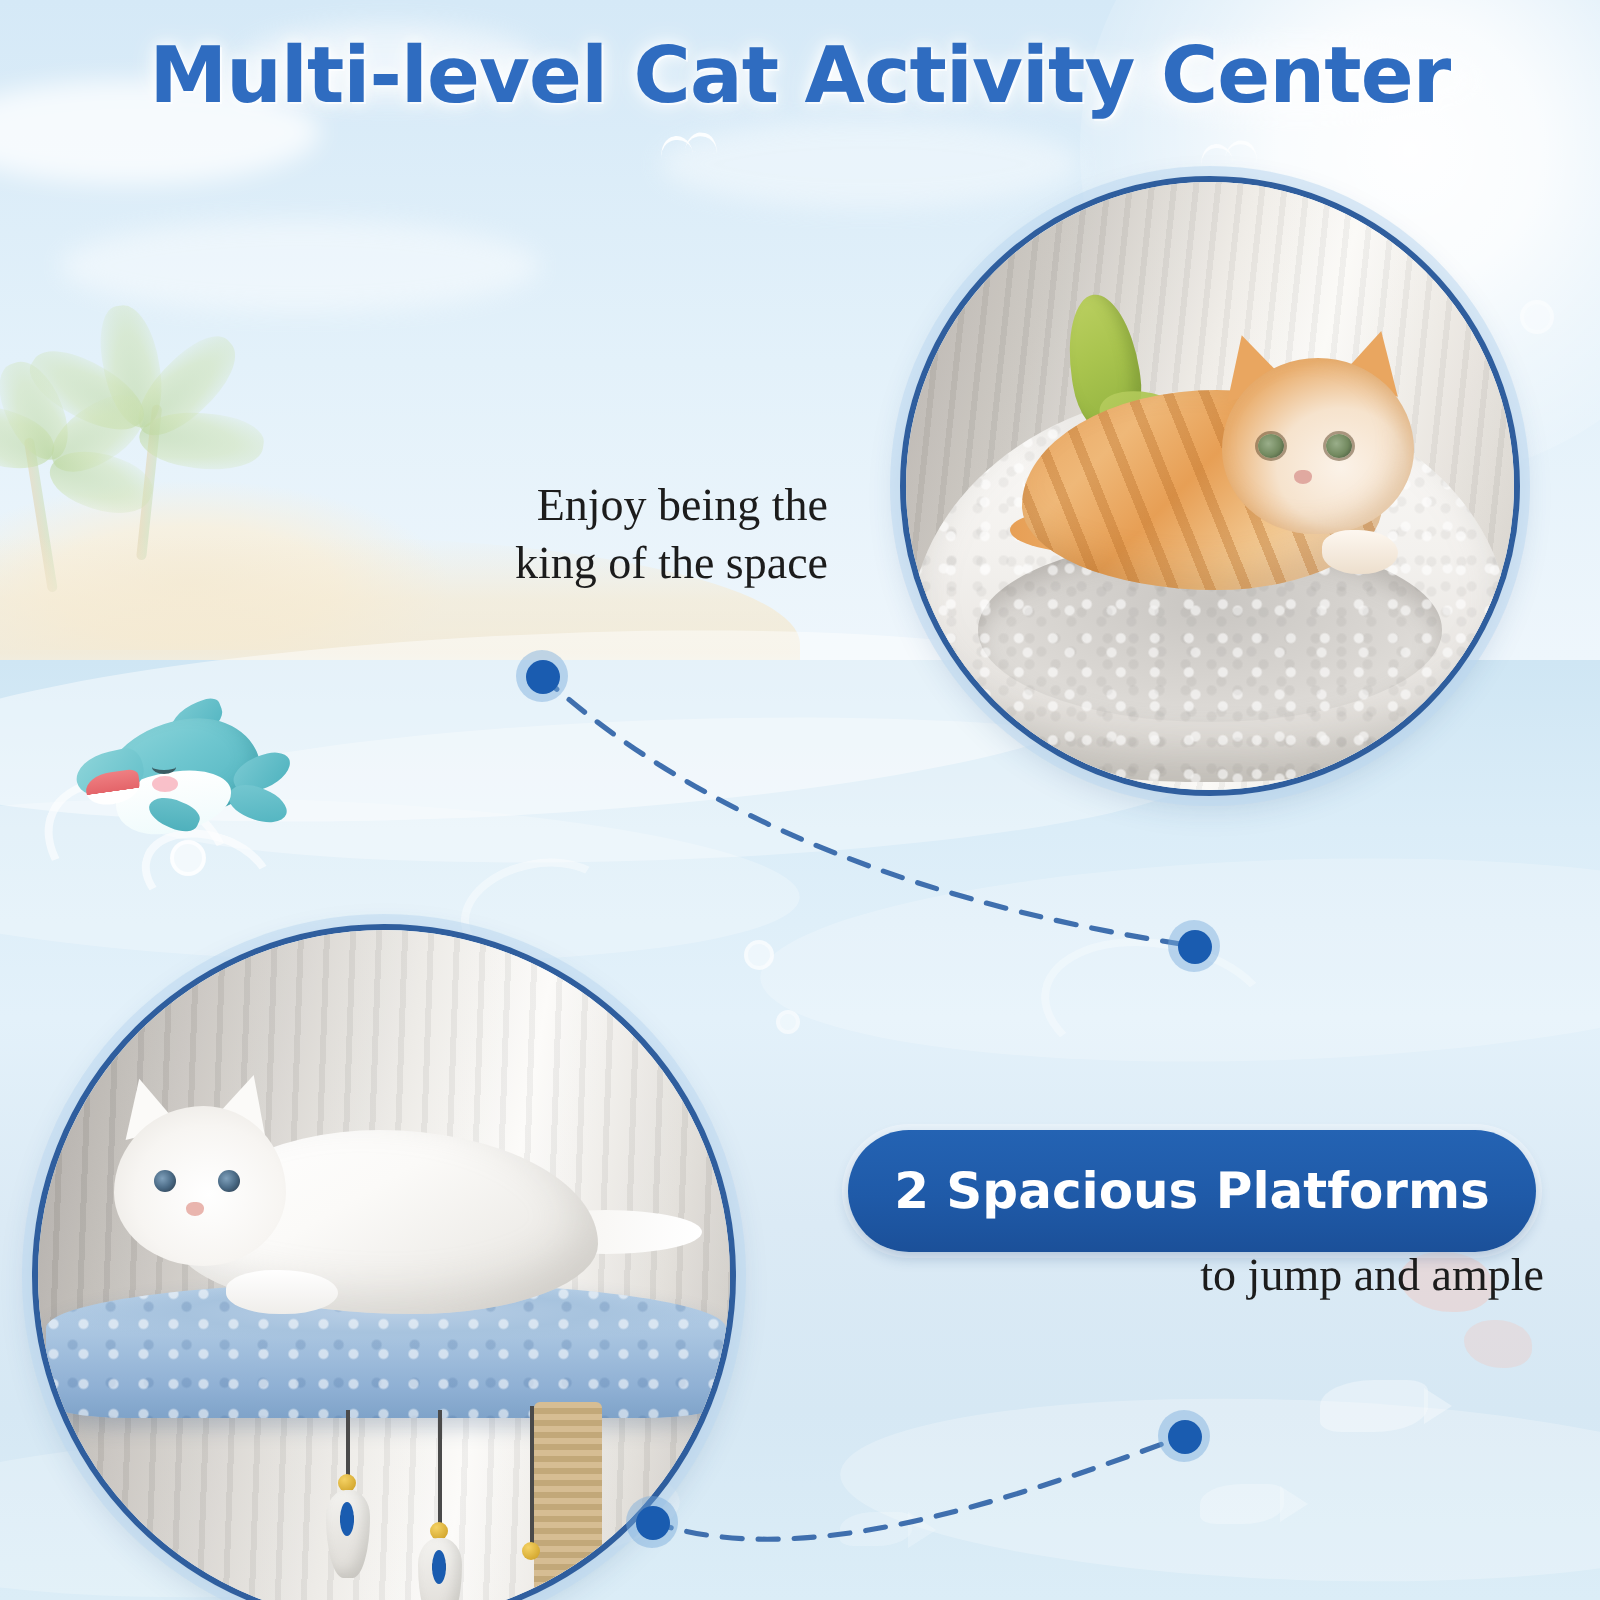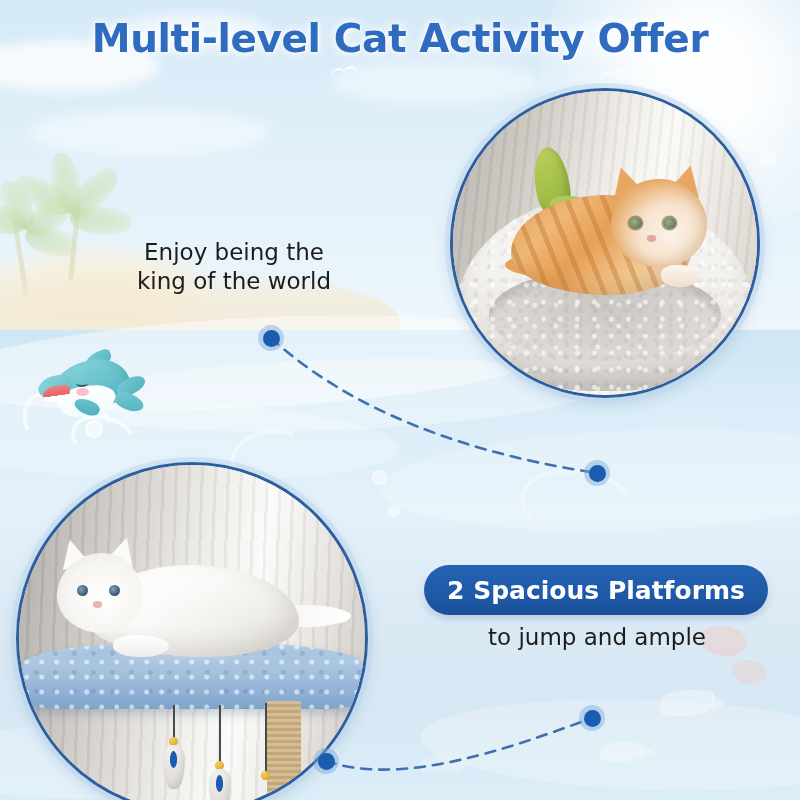--- a/index.html
+++ b/index.html
@@ -386,30 +386,31 @@
     color: #ffffff;
     border-radius: 999px;
     font-weight: 700;
     white-space: nowrap;
     box-shadow: 0 3px 7px rgba(25,70,130,0.25), 0 0 0 3px rgba(255,255,255,0.35);
   }
   #pill-perch {
     left: 56px; top: 178px; width: 352px; height: 52px; font-size: 26px;
   }
   #pill-platform {
-    left: 424px; top: 565px; width: 344px; height: 50px; font-size: 25px;
+    left: 424px; top: 565px; width: 344px; height: 61px; font-size: 25px;
   }
 
   .subtext {
     position: absolute;
-    text-align: center;
+    text-align: right;
     color: #1c1c1c;
     font-size: 23px;
     line-height: 1.28;
     font-weight: 400;
+    font-family: Liberation Serif, serif;
   }
   #sub-perch { left: 54px; top: 238px; width: 360px; }
   #sub-platform { left: 422px; top: 623px; width: 350px; }
 
   
   .connector-svg {
     position: absolute; left: 0; top: 0;
     width: 800px; height: 800px;
     pointer-events: none;
   }
@@ -568,21 +569,21 @@
   <div class="bg-layer bubble" style="left:372px; top:470px; width:11px; height:11px; opacity:.8;"></div>
   <div class="bg-layer bubble" style="left:388px; top:505px; width:8px; height:8px; opacity:.7;"></div>
   <div class="bg-layer bubble" style="left:760px; top:150px; width:13px; height:13px; opacity:.6;"></div>
 
   <div class="bg-layer fish" style="left:660px; top:690px; width:54px; height:26px; opacity:.75;"></div>
   <div class="bg-layer fish" style="left:600px; top:742px; width:42px; height:20px; opacity:.6;"></div>
   <div class="bg-layer fish" style="left:420px; top:756px; width:36px; height:17px; opacity:.5;"></div>
   <div class="bg-layer coral" style="left:700px; top:626px; width:46px; height:30px;"></div>
   <div class="bg-layer coral" style="left:732px; top:660px; width:34px; height:24px; opacity:.8;"></div>
 
-  <div class="headline">Multi-level Cat Activity Offer</div>
+  <div class="headline">Multi-level Cat Activity Center</div>
 
   <div class="photo-circle" id="photo-perch">
     <div class="curtain-bg"></div>
     <div class="perch-bowl">
       <div class="perch-inner"></div>
     </div>
     <div class="leaf-toy"></div>
     <div class="leaf-toy2"></div>
     <div class="kitten">
       <div class="tail"></div>
@@ -648,21 +649,21 @@
     <path d="M 326 761 C 400 786, 500 752, 592 718" fill="none" stroke="#3f6fae" stroke-width="2.6" stroke-dasharray="10 8" stroke-linecap="round"></path>
   </svg>
 
   <div class="dot" id="dot-perch-start"></div>
   <div class="dot" id="dot-perch-end"></div>
   <div class="dot" id="dot-platform-start"></div>
   <div class="dot" id="dot-platform-end"></div>
 
   <div class="subtext" id="sub-perch">
     <div>Enjoy being the</div>
-    <div>king of the world</div>
+    <div>king of the space</div>
   </div>
 
   <div class="pill" id="pill-platform">2 Spacious Platforms</div>
   <div class="subtext" id="sub-platform">
     <div>to jump and ample</div>
   </div>
 
 </div>
 
 </body></html>

